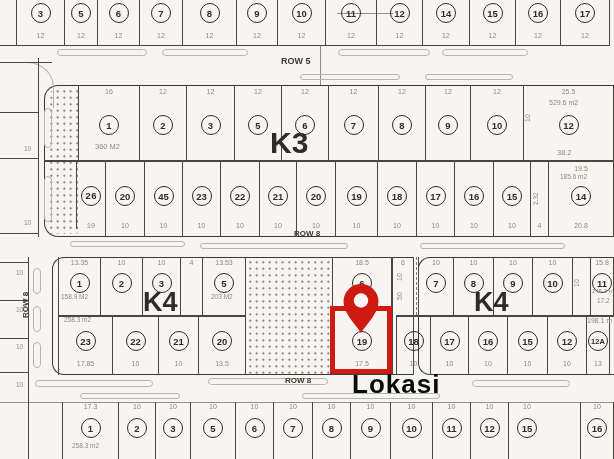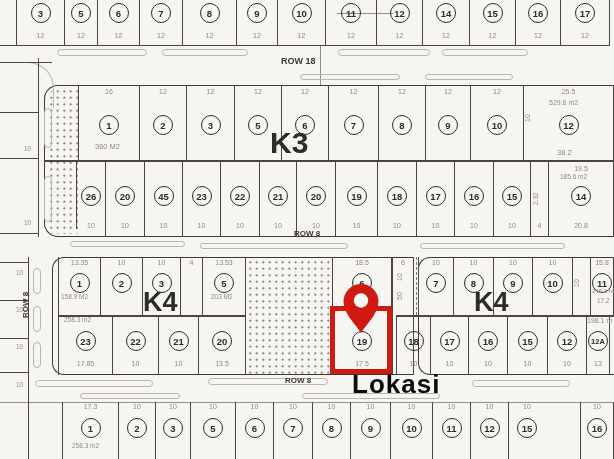--- a/index.html
+++ b/index.html
@@ -176,21 +176,21 @@
       <div class="dimt" style="top: 3px;">12</div>
     </div>
     <div class="cell" style="left: 470px; top: 85px; width: 53px; height: 75px;">
       <div class="circle" style="top: 30px;">10</div>
       <div class="dimt" style="top: 3px;">12</div>
     </div>
     <div class="cell" style="left: 523px; top: 85px; width: 91px; height: 75px; border-right: 1.4px solid var(--line);">
       <div class="circle" style="top: 30px;">12</div>
       <div class="dimt" style="top: 3px;">25.5</div>
     </div>
-    <div class="cell" style="left: 76px; top: 162px; width: 29px; height: 67px;">
+    <div class="cell" style="left: 76px; top: 162px; width: 29px; height: 67px; font-family: Liberation Mono, monospace;">
       <div class="circle" style="top: 24px;">26</div>
       <div class="dimb" style="top: 60px;">10</div>
     </div>
     <div class="cell" style="left: 105px; top: 162px; width: 39px; height: 75px;">
       <div class="circle" style="top: 24px;">20</div>
       <div class="dimb" style="top: 60px;">10</div>
     </div>
     <div class="cell" style="left: 144px; top: 162px; width: 38px; height: 75px;">
       <div class="circle" style="top: 24px;">45</div>
       <div class="dimb" style="top: 60px;">10</div>
@@ -377,21 +377,21 @@
       <div class="dimt" style="top: 1px;">10</div>
     </div>
     <div class="cell" style="left: 508px; top: 402px; width: 37px; height: 57px;">
       <div class="circle" style="top: 16px;">15</div>
       <div class="dimt" style="top: 1px;">10</div>
     </div>
     <div class="cell" style="left: 580px; top: 402px; width: 34px; height: 57px; border-right: 1.4px solid var(--line);">
       <div class="circle" style="top: 16px;">16</div>
       <div class="dimt" style="top: 1px;">10</div>
     </div>
-    <div class="lbl bold" style="left: 281px; top: 57px; font-size: 9px;">ROW 18</div>
+    <div class="lbl bold" style="left: 281px; top: 57px; font-size: 9px;">ROW 5</div>
     <div class="lbl bold" style="left: 294px; top: 230px; font-size: 8px;">ROW 8</div>
     <div class="lbl bold" style="left: 285px; top: 377px; font-size: 8px;">ROW 8</div>
     <div class="lbl bold rot" style="left: 22px; top: 318px; font-size: 8px;">ROW 8</div>
     <div class="lbl ink" style="left: 270px; top: 128px; font-size: 30px;">K3</div>
     <div class="lbl ink" style="left: 143px; top: 289px; font-size: 27px;">K4</div>
     <div class="lbl ink" style="left: 474px; top: 289px; font-size: 27px;">K4</div>
     <div class="lbl black" style="left: 352px; top: 371px; font-size: 26px; letter-spacing: 1px;">Lokasi</div>
     <div class="lbl" style="left: 95px; top: 143px; font-size: 7.5px;">360 M2</div>
     <div class="lbl" style="left: 549px; top: 99px; font-size: 7px;">529.6 m2</div>
     <div class="lbl" style="left: 557px; top: 149px; font-size: 7.5px;">38.2</div>

